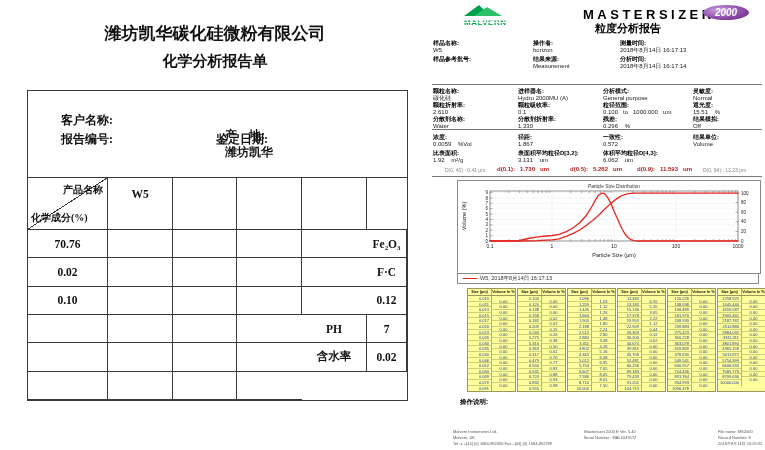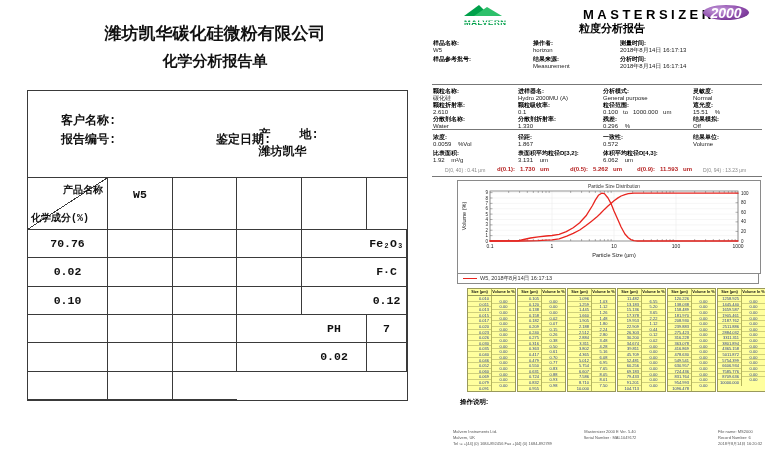--- a/index.html
+++ b/index.html
@@ -4,21 +4,21 @@
 <style>
   html,body{margin:0;padding:0;background:#fff;}
   #canvas{position:relative;width:765px;height:450px;background:#fff;overflow:hidden;
           font-family:"Liberation Sans",sans-serif;color:#111;}
   .abs{position:absolute;}
 
   
   .lp{position:absolute;left:0;top:0;width:415px;height:450px;
       font-family:"Liberation Serif","DejaVu Serif",serif;}
   .lp-title{position:absolute;left:20px;width:390px;text-align:center;font-weight:bold;color:#111;}
-  .lp-box{position:absolute;left:27px;top:90px;width:379px;height:309px;border:1.5px solid #3a3a3a;font-family:Liberation Mono, monospace;}
+  .lp-box{position:absolute;left:27px;top:90px;width:379px;height:309px;border:1.5px solid #3a3a3a;}
   .li{position:absolute;font-size:12px;font-weight:bold;white-space:pre;}
   .ltable{position:absolute;left:0;right:0;top:86px;bottom:0;display:grid;
           grid-template-columns:80px 65px 64px 65px 65px 1fr;
           grid-template-rows:52px repeat(6,1fr);border-top:1.5px solid #3a3a3a;}
   .lc{border-right:1.5px solid #3a3a3a;border-bottom:1.5px solid #3a3a3a;
       display:flex;align-items:center;justify-content:center;
       font-weight:bold;font-size:11.5px;}
   .lc.noR{border-right:none;}
   .lc.hdr{align-items:flex-start;padding-top:10px;box-sizing:border-box;}
   .ldiag{position:relative;background:linear-gradient(to bottom right,
@@ -26,23 +26,23 @@
   .ldiag .t1{position:absolute;top:5px;right:4px;font-size:10px;font-weight:bold;margin-left:20px;}
   .ldiag .t2{position:absolute;bottom:4px;left:3px;font-size:10px;font-weight:bold;}
 
   
   .rp{position:absolute;left:415px;top:0;width:350px;height:450px;color:#222;}
   .rhr{position:absolute;left:17px;width:330px;height:0;border-top:1px solid #777;}
   .ms-title{position:absolute;left:168px;top:7px;font-size:13px;font-weight:bold;
             letter-spacing:3.5px;color:#000;white-space:nowrap;}
   .ms-model{position:absolute;left:288px;top:5px;width:46px;height:15px;border-radius:50%;
             background:radial-gradient(ellipse at 35% 35%,#c9a2de 0%,#8d4bab 55%,#5e1f7a 100%);
-            color:#fff;font-style:italic;font-weight:bold;font-size:14px;
+            color:#fff;font-style:italic;font-weight:bold;font-size:10px;
             display:flex;align-items:center;justify-content:center;}
-  .ms-report{position:absolute;left:164px;top:21px;font-size:11px;font-weight:bold;color:#000;}
+  .ms-report{position:absolute;left:180px;top:21px;font-size:11px;font-weight:bold;color:#000;}
   .rcol{position:absolute;font-size:6px;line-height:7px;white-space:nowrap;}
   .rcol .l{display:block;font-weight:bold;color:#000;}
   .rcol .v{display:block;color:#222;white-space:pre;}
   .rcol .gap{display:block;height:2px;}
   .pct{position:absolute;top:166px;font-size:6px;white-space:pre;}
   .pctr{color:#b51f1f;font-weight:bold;}
   .pctn{color:#888;font-size:5px;top:167px;}
   .chartbox{position:absolute;left:42px;top:180px;width:302px;height:92px;
             border:1px solid #8a8a8a;background:#fff;}
   .legend{position:absolute;left:42px;top:273px;width:302px;height:11px;border:1px solid #8a8a8a;
@@ -122,20 +122,21 @@
         <div class="lc"></div>
           <div class="lc noR"></div>
 
         <div class="lc">PH</div>
         <div class="lc">7</div>
         <div class="lc"></div>
           <div class="lc"></div>
         <div class="lc"></div>
           <div class="lc noR"></div>
 
+        <div class="lc">含水率</div>
         <div class="lc">0.02</div>
         <div class="lc"></div>
           <div class="lc"></div>
         <div class="lc"></div>
           <div class="lc noR"></div>
       </div>
     </div>
   </div>
 
   <div class="rp">

